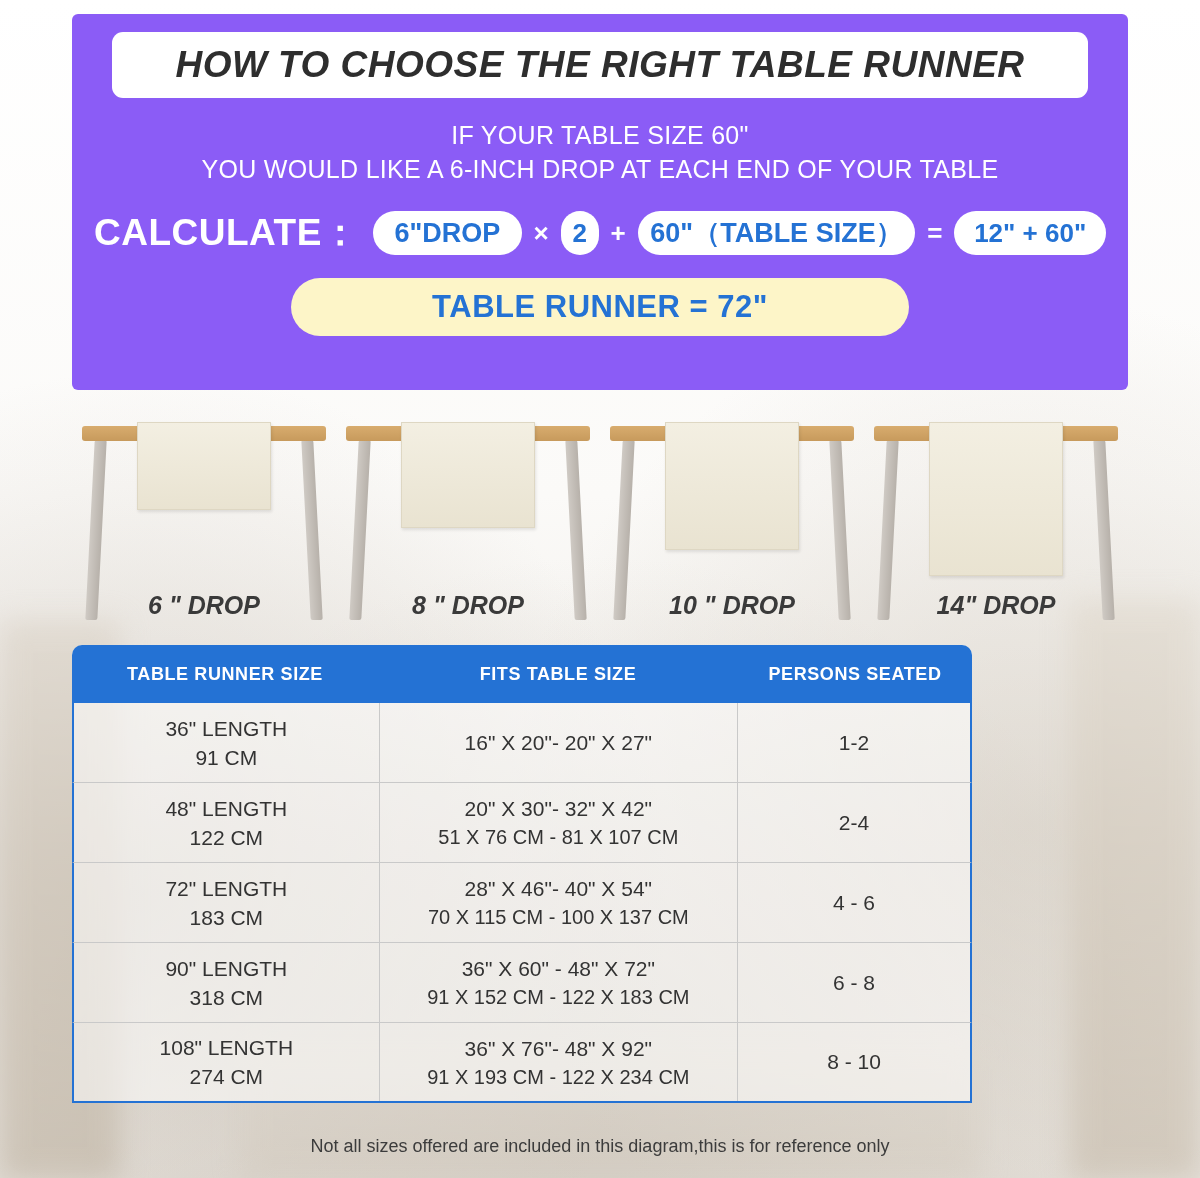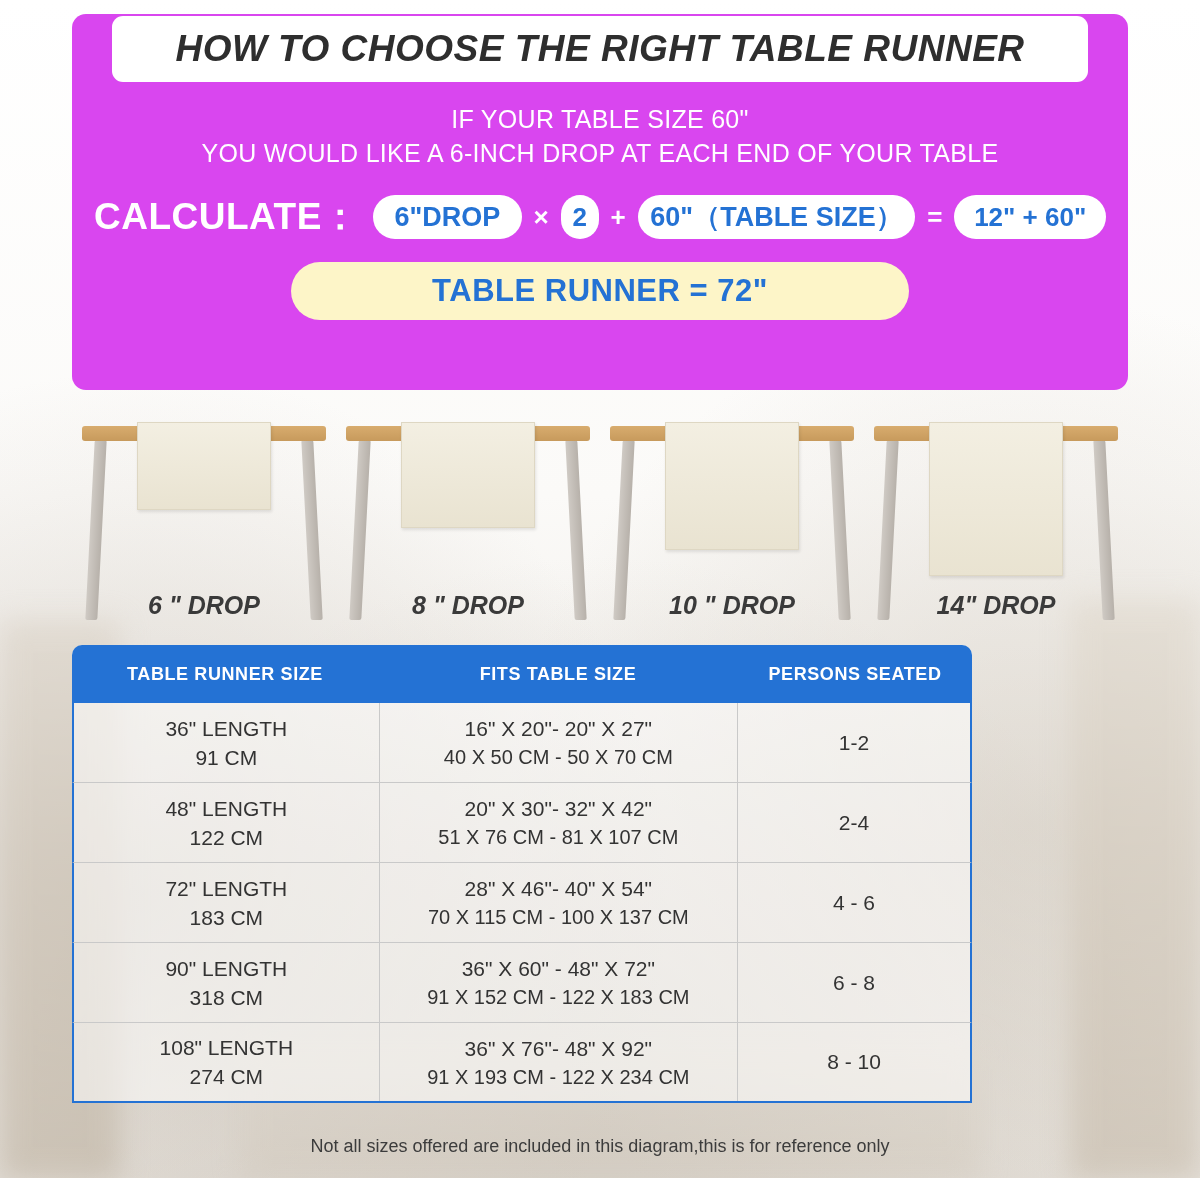--- a/index.html
+++ b/index.html
@@ -43,24 +43,24 @@
     height: 1178px;
   }
 
   
   .calc-card {
     position: absolute;
     left: 72px;
     top: 14px;
     width: 1056px;
     height: 376px;
-    background: #d946ef;
-    border-radius: 14px;
+    background: #8b5cf6;
+    border-radius: 6px;
     box-sizing: border-box;
-    padding: 2px 22px 0 22px;
+    padding: 18px 22px 0 22px;
   }
   .title-plate {
     background: #ffffff;
     border-radius: 11px;
     height: 66px;
     display: flex;
     align-items: center;
     justify-content: center;
     margin: 0 18px;
   }
@@ -333,21 +333,20 @@
       <div class="col-c">PERSONS SEATED</div>
     </div>
 
     <div class="st-row">
       <div class="col-a">
         <span class="cell-main">36" LENGTH</span>
         <span class="cell-main">91 CM</span>
       </div>
       <div class="col-b colsep">
         <span class="cell-main">16" X 20"- 20" X 27"</span>
-        <span class="cell-sub">40 X 50 CM - 50 X 70 CM</span>
       </div>
       <div class="col-c colsep">
         <span class="cell-persons">1-2</span>
       </div>
     </div>
 
     <div class="st-row">
       <div class="col-a">
         <span class="cell-main">48" LENGTH</span>
         <span class="cell-main">122 CM</span>

